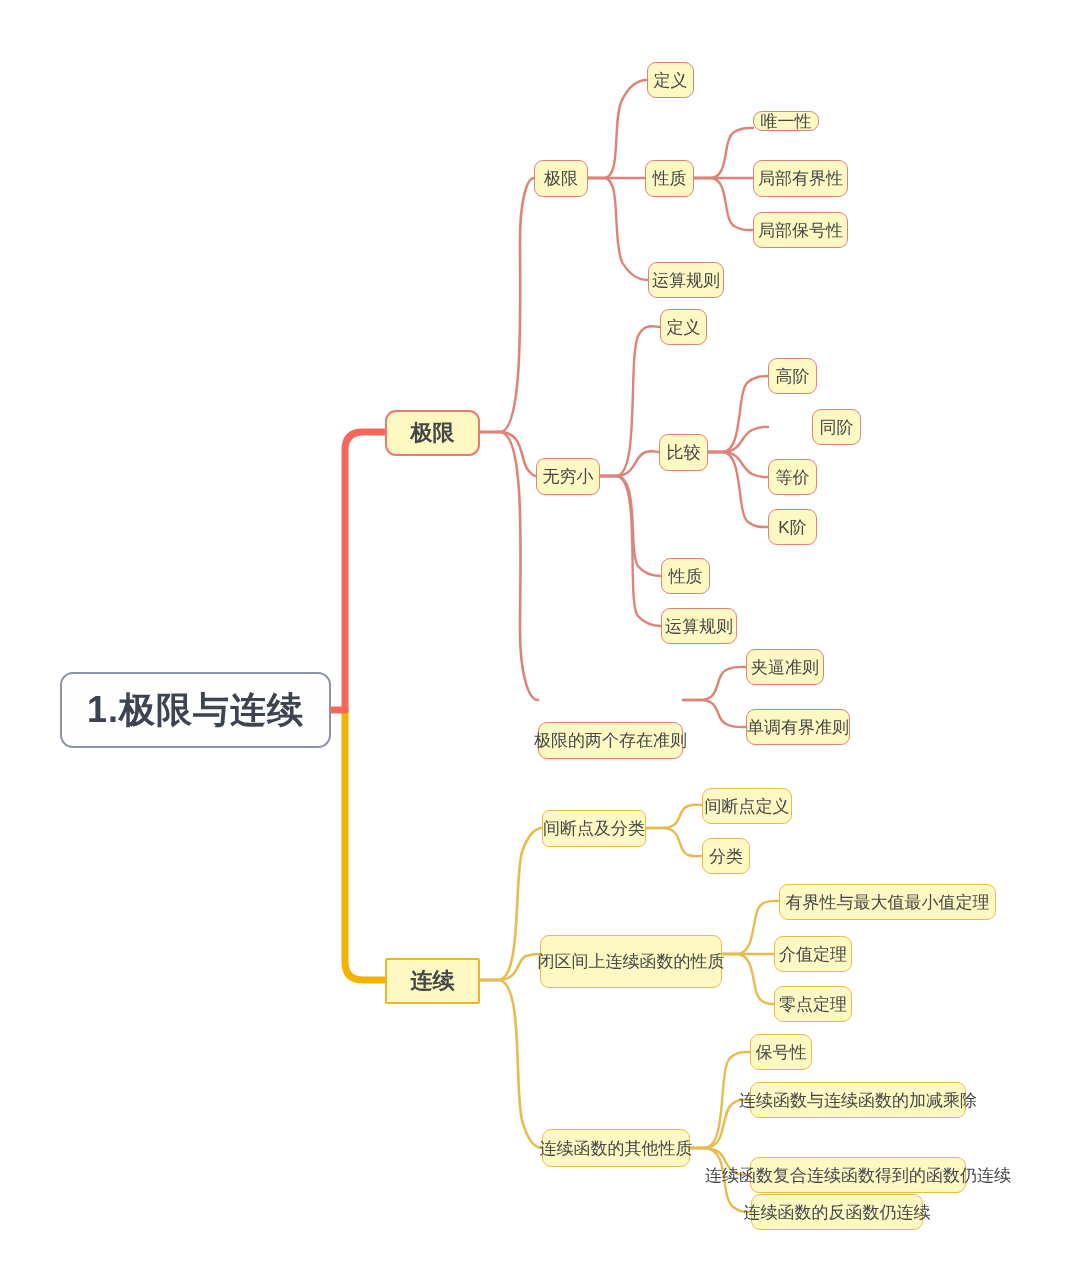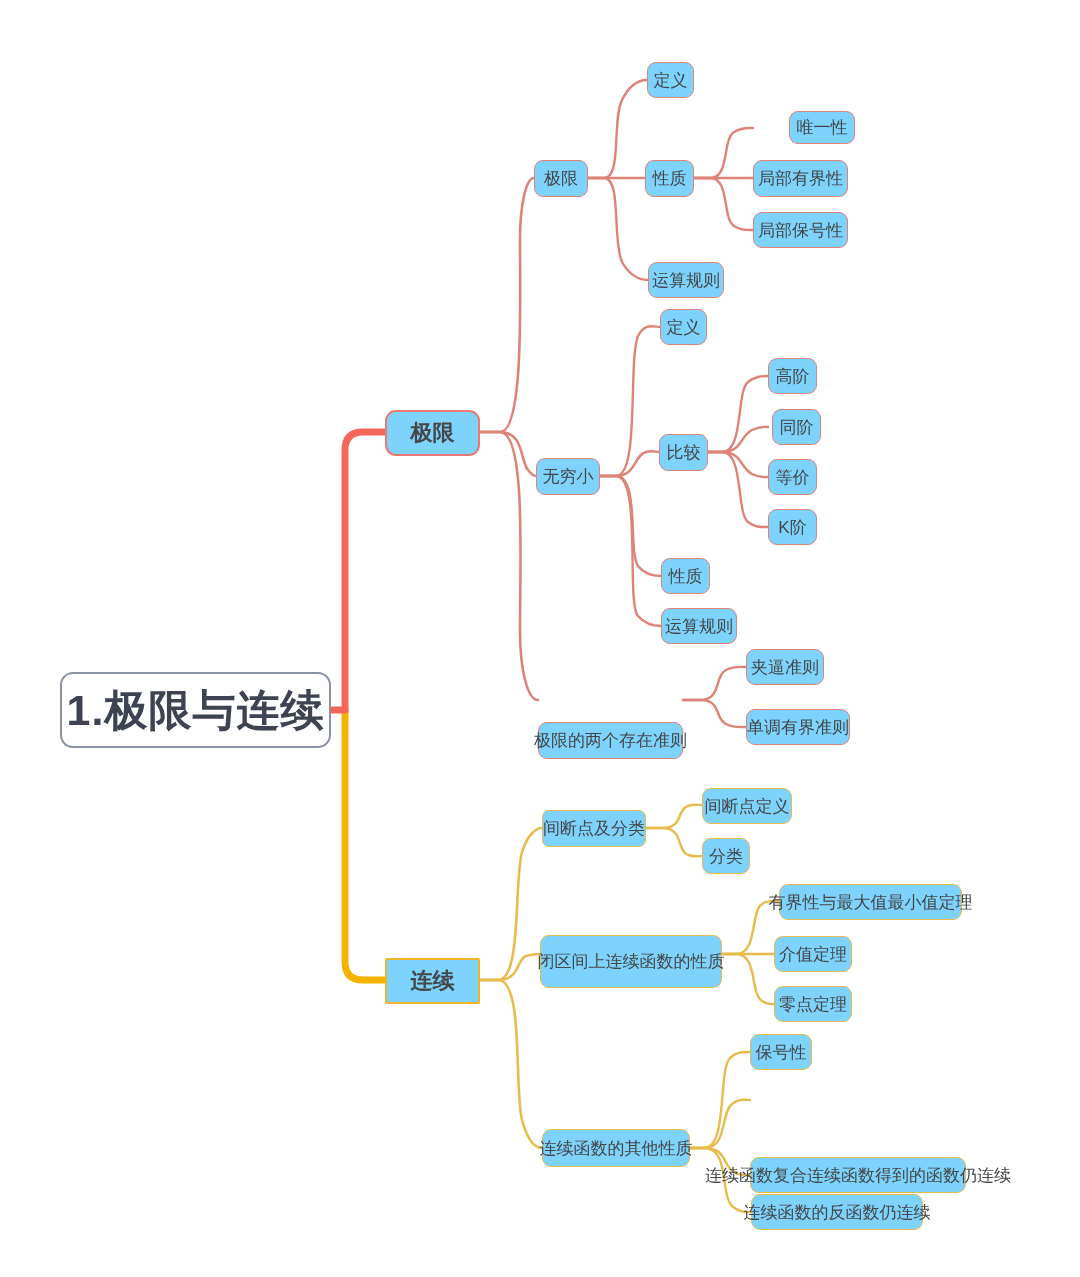--- a/index.html
+++ b/index.html
@@ -27,32 +27,32 @@
     height: 1277px;
     pointer-events: none;
   }
   .node {
     position: absolute;
     box-sizing: border-box;
     display: flex;
     align-items: center;
     justify-content: center;
     white-space: nowrap;
-    background: #7dd3fc;
+    background: #fef9c3;
     color: #444648;
     border-radius: 9px;
     line-height: 1;
   }
   
   .node.root {
     border: 2.5px solid #8a93a3;
     border-radius: 13px;
     background: #fefeff;
     color: #3d4350;
-    font-size: 43px;
+    font-size: 36px;
     font-weight: 700;
     letter-spacing: 1px;
     padding: 0 14px;
   }
   
   .node.branch-red {
     border: 2.5px solid #ea7a6f;
     font-size: 22px;
     font-weight: 700;
     border-radius: 11px;
@@ -153,21 +153,21 @@
   </div>
 
   <div class="node red" style="left:645px; top:160px; width:49px; height:37px;">
     <span>性质</span>
   </div>
 
   <div class="node red" style="left:648px; top:262px; width:76px; height:36px;">
     <span>运算规则</span>
   </div>
 
-  <div class="node red" style="left:753px; top:111px; width:66px; height:33px;margin-left:36px;">
+  <div class="node red" style="left:753px; top:111px; width:66px; height:20px;">
     <span>唯一性</span>
   </div>
 
   <div class="node red" style="left:753px; top:160px; width:95px; height:37px;">
     <span>局部有界性</span>
   </div>
 
   <div class="node red" style="left:753px; top:212px; width:95px; height:36px;">
     <span>局部保号性</span>
   </div>
@@ -189,21 +189,21 @@
   </div>
 
   <div class="node red" style="left:661px; top:608px; width:76px; height:36px;">
     <span>运算规则</span>
   </div>
 
   <div class="node red" style="left:768px; top:358px; width:49px; height:36px;">
     <span>高阶</span>
   </div>
 
-  <div class="node red" style="left:772px; top:409px; width:49px; height:36px;">
+  <div class="node red" style="left:812px; top:409px; width:49px; height:36px;">
     <span>同阶</span>
   </div>
 
   <div class="node red" style="left:768px; top:459px; width:49px; height:36px;">
     <span>等价</span>
   </div>
 
   <div class="node red" style="left:768px; top:509px; width:49px; height:36px;">
     <span>K阶</span>
   </div>
@@ -229,40 +229,43 @@
   </div>
 
   <div class="node amber" style="left:702px; top:838px; width:48px; height:36px;">
     <span>分类</span>
   </div>
 
   <div class="node amber" style="left:540px; top:935px; width:182px; height:53px;">
     <span>闭区间上连续函数的性质</span>
   </div>
 
-  <div class="node amber" style="left:779px; top:884px; width:183px; height:36px;">
+  <div class="node amber" style="left:779px; top:884px; width:217px; height:36px;">
     <span>有界性与最大值最小值定理</span>
   </div>
 
   <div class="node amber" style="left:774px; top:936px; width:78px; height:36px;">
     <span>介值定理</span>
   </div>
 
   <div class="node amber" style="left:774px; top:986px; width:78px; height:36px;">
     <span>零点定理</span>
   </div>
 
   <div class="node amber" style="left:542px; top:1129px; width:148px; height:38px;">
     <span>连续函数的其他性质</span>
   </div>
 
   <div class="node amber" style="left:750px; top:1034px; width:62px; height:36px;">
     <span>保号性</span>
   </div>
 
+  <div class="node amber" style="left:750px; top:1082px; width:216px; height:36px;">
+    <span>连续函数与连续函数的加减乘除</span>
+  </div>
 
   <div class="node amber" style="left:750px; top:1157px; width:216px; height:36px;">
     <span>连续函数复合连续函数得到的函数仍连续</span>
   </div>
 
   <div class="node amber" style="left:751px; top:1194px; width:172px; height:36px;justify-content:center;">
     <span>连续函数的反函数仍连续</span>
   </div>
 
 </div>

